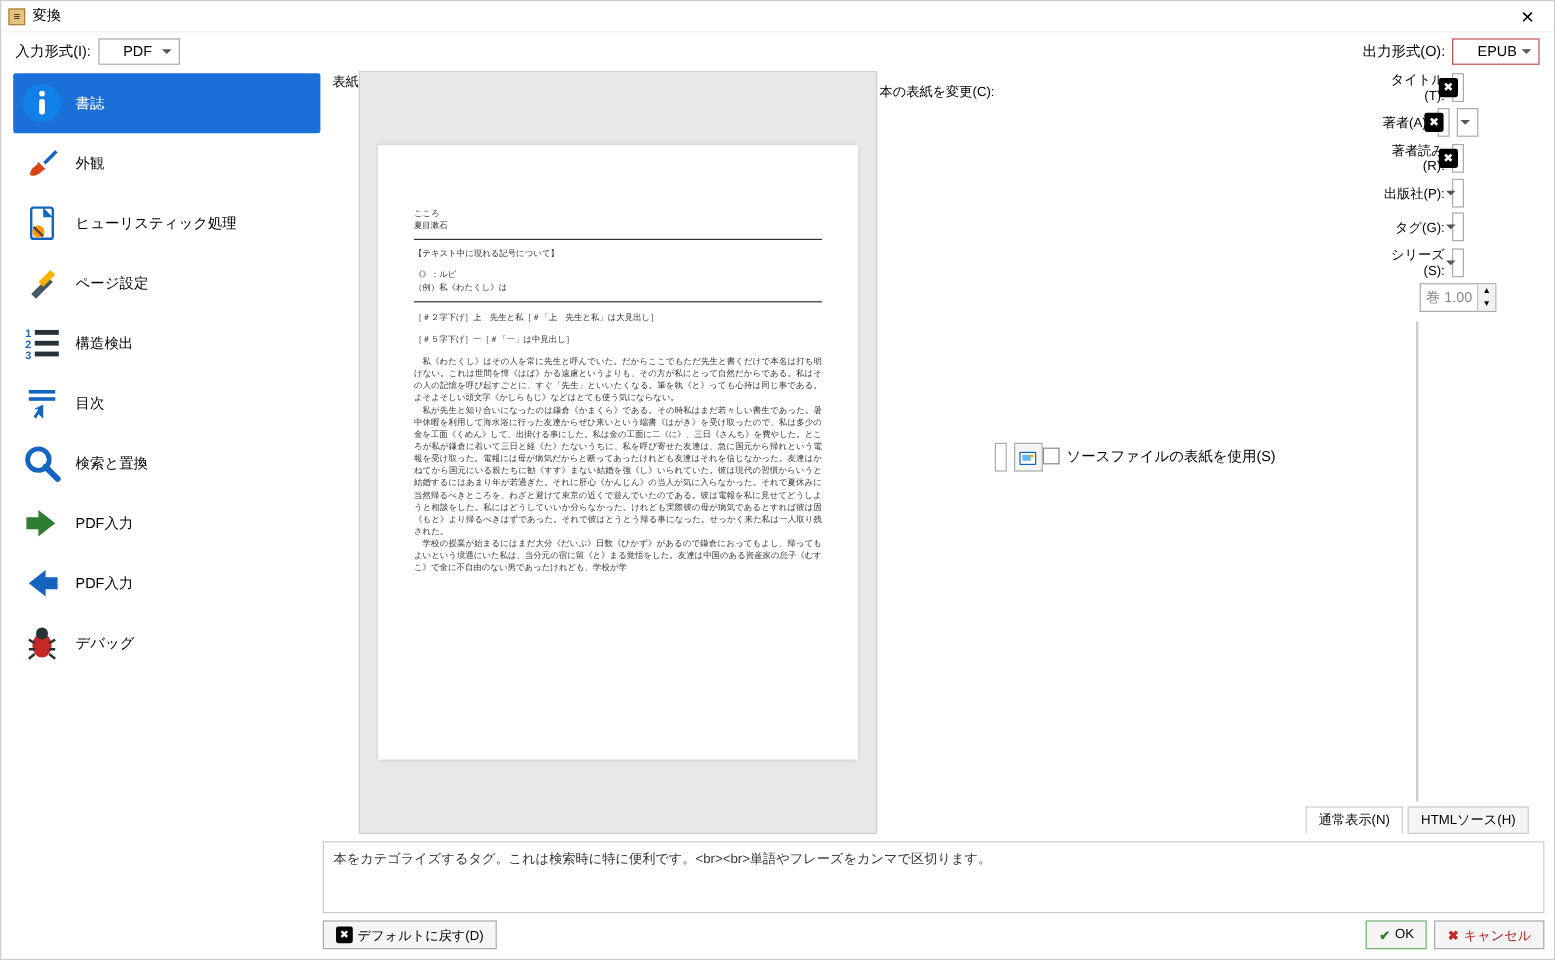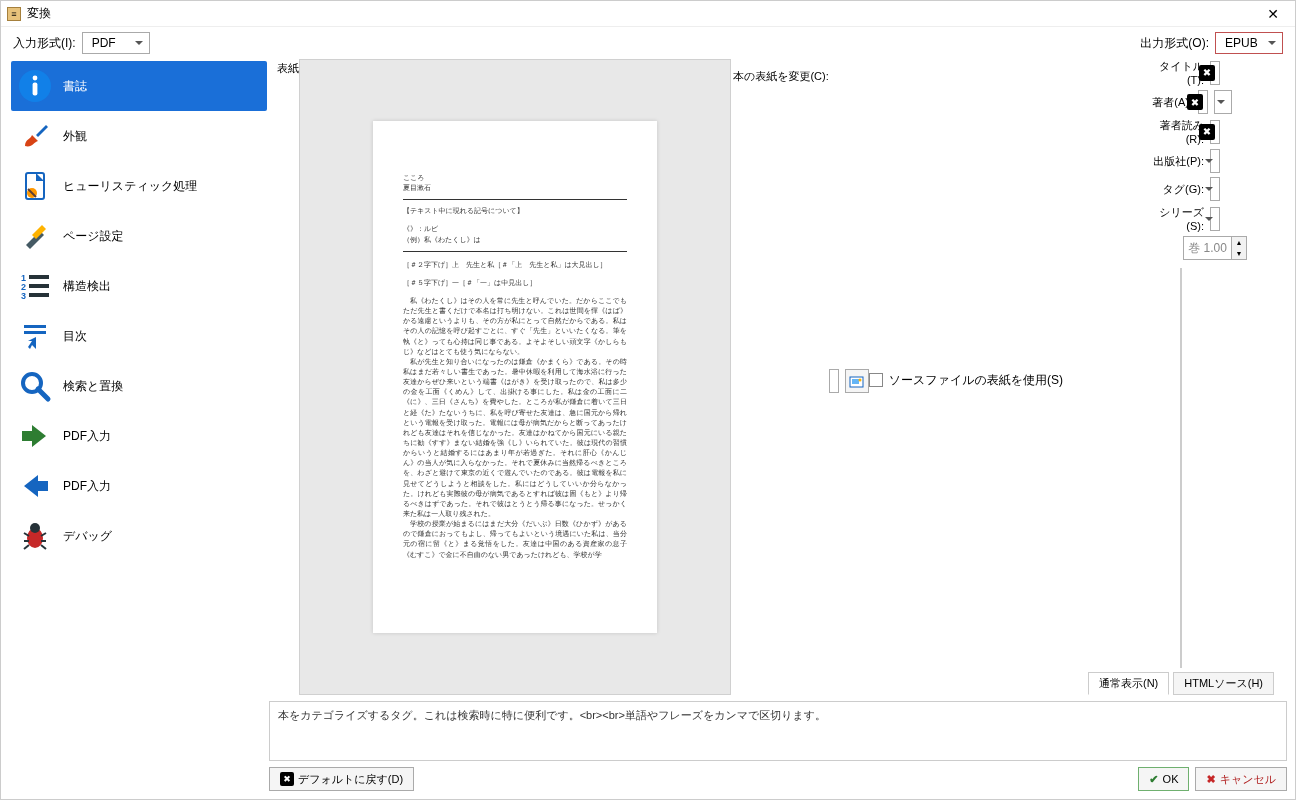--- a/index.html
+++ b/index.html
@@ -4,32 +4,32 @@
 <style>
 * { box-sizing: border-box; margin: 0; padding: 0; }
 body { font-family: "Meiryo UI", "Yu Gothic UI", sans-serif; font-size: 12px; background: #fff; color: #000; overflow: hidden; }
 .window { width: 1296px; height: 800px; display: flex; flex-direction: column; border: 1px solid #ccc; }
 .titlebar { height: 26px; display: flex; align-items: center; padding: 0 6px; border-bottom: 1px solid #eee; }
 .t-icon { width: 14px; height: 14px; margin-right: 6px; display: inline-flex; align-items: center; justify-content: center; background:#e7c27b; border:1px solid #a5803d; font-size:9px; }
 .t-close { margin-left: auto; width: 32px; height: 20px; display: flex; align-items: center; justify-content: center; font-size: 14px; cursor: pointer; }
 .topbar { height: 32px; display: flex; align-items: center; padding: 4px 12px; }
 .topbar .left { display: flex; align-items: center; gap: 6px; }
 .topbar .right { margin-left: auto; display: flex; align-items: center; gap: 6px; }
-.sel { height: 22px; border: 1px solid #aaa; padding: 0 18px 0 9px; background: #fff; position: relative; display: flex; align-items: center; min-width: 68px; cursor: pointer; }
+.sel { height: 22px; border: 1px solid #aaa; padding: 0 18px 0 20px; background: #fff; position: relative; display: flex; align-items: center; min-width: 68px; cursor: pointer; }
 .sel::after { content: ""; position: absolute; right: 6px; top: 50%; margin-top: -2px; border: 4px solid transparent; border-top-color: #555; }
 .sel.out { border-color: #c05050; min-width: 68px; }
 .maingrid { flex: 1; display: grid; grid-template-columns: 260px 800px 1fr; grid-template-rows: 1fr auto; gap: 0; padding: 0 8px; overflow: hidden; }
 .sidebar { grid-row: 1 / 3; padding: 2px; }
 .side-item { display: flex; align-items: center; height: 50px; padding: 20px 6px; gap: 10px; cursor: pointer; border-radius: 2px; }
 .side-item.active { background: #1a6fd8; color: #fff; }
 .side-icon { width: 36px; height: 36px; display: flex; align-items: center; justify-content: center; }
 .center { display: flex; padding: 0 6px; }
 .center-label { font-size: 11px; padding: 2px 0 4px 2px; }
 .preview-wrap { flex: 1; background: #e8e8e8; border: 1px solid #d0d0d0; display: flex; align-items: center; justify-content: center; overflow: hidden; }
-.page { width: 284px; height: 512px; background: #fff; box-shadow: 0 0 4px rgba(0,0,0,0.15); padding: 52px 30px 26px 30px; font-size: 7px; line-height: 1.45; color: #333; overflow: hidden; font-family: "MS Mincho", serif; }
+.page { width: 400px; height: 512px; background: #fff; box-shadow: 0 0 4px rgba(0,0,0,0.15); padding: 52px 30px 26px 30px; font-size: 7px; line-height: 1.45; color: #333; overflow: hidden; font-family: "MS Mincho", serif; }
 .page hr { border: none; border-top: 0.7px solid #333; margin: 6px 0; }
 .page .para { margin-top: 8px; }
 .cover-row { display: flex; align-items: center; gap: 6px; margin-top: 8px; }
 .cover-row .inp { flex: 1; }
 .inp { height: 24px; border: 1px solid #aaa; padding: 0 4px; background: #fff; position: relative; display: flex; align-items: center; }
 .inp-clear { position: absolute; right: 4px; width: 16px; height: 16px; background: #000; color: #fff; font-size: 10px; display: flex; align-items: center; justify-content: center; border-radius: 2px; cursor: pointer; }
 .btn-small { width: 24px; height: 24px; border: 1px solid #aaa; background: #f5f5f5; display: flex; align-items: center; justify-content: center; cursor: pointer; }
 .chk-row { display: flex; align-items: center; gap: 6px; margin-top: 6px; }
 .chk { width: 14px; height: 14px; border: 1px solid #888; background: #fff; cursor: pointer; }
 .rightcol { display: flex; flex-direction: column; padding: 0 0 0 6px; align-items: center; }

